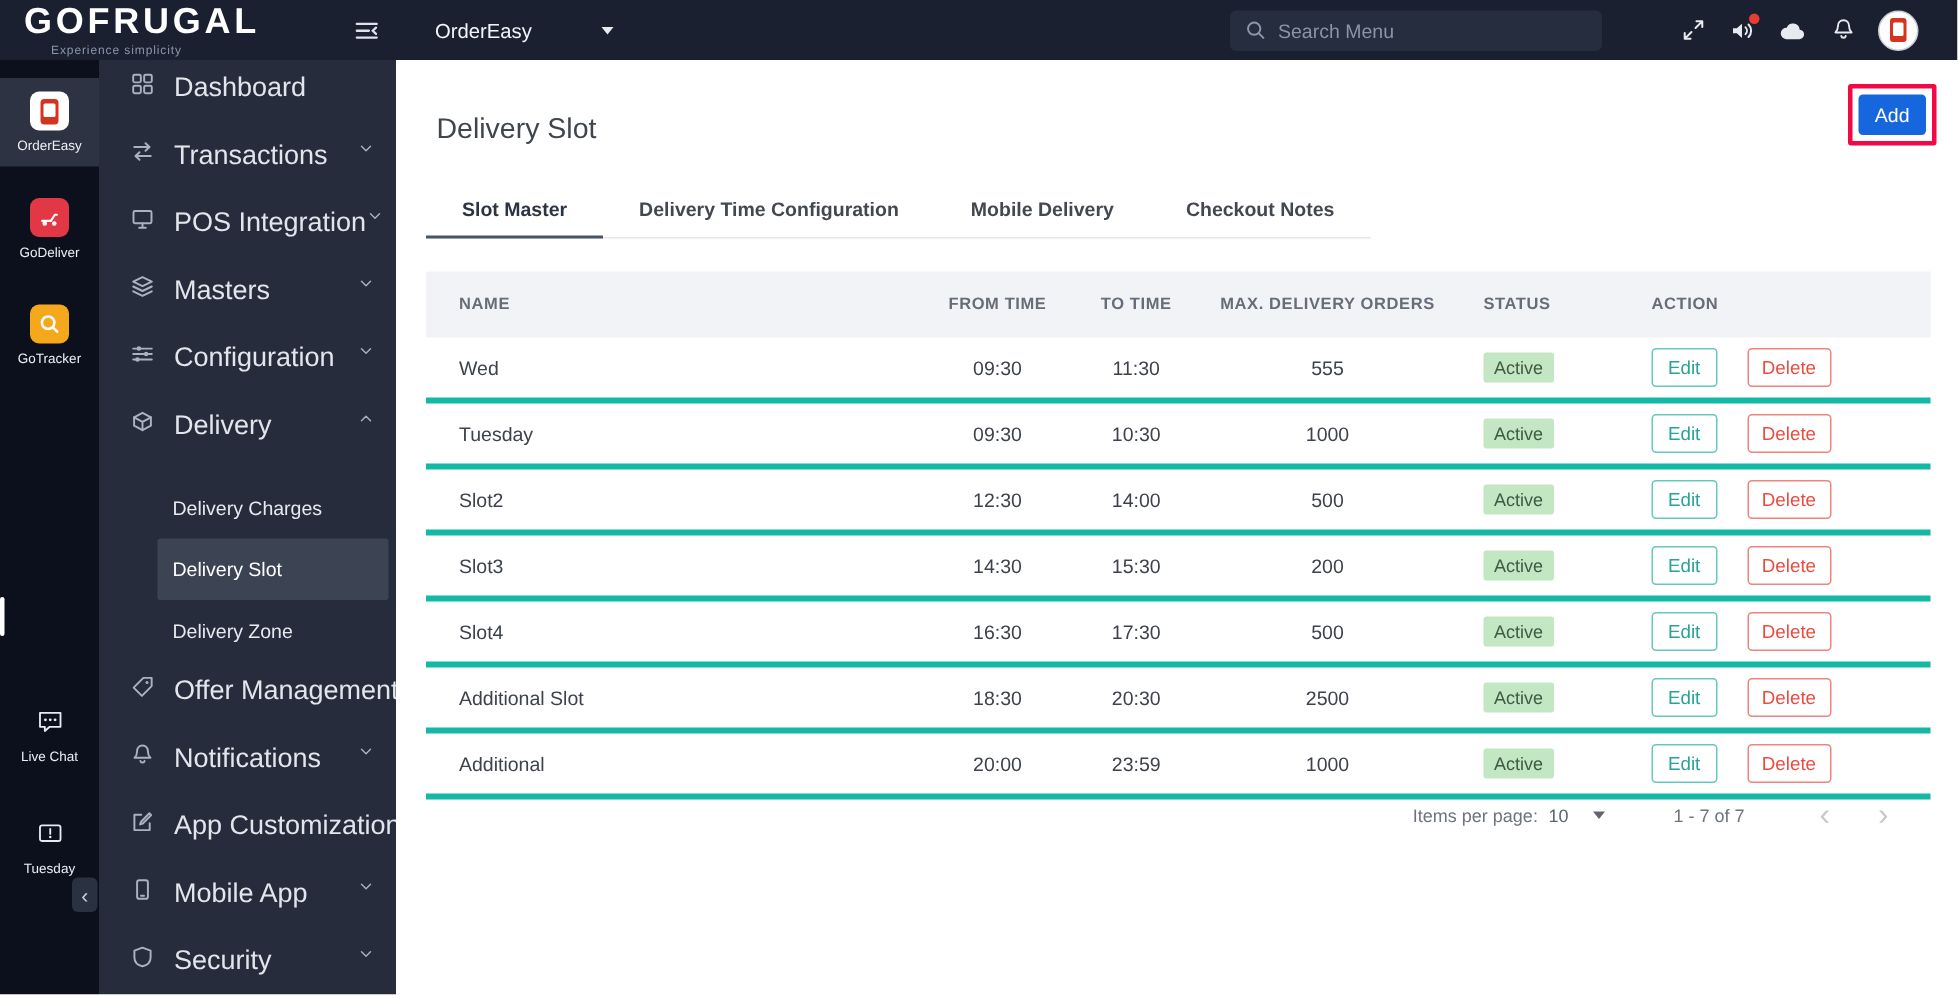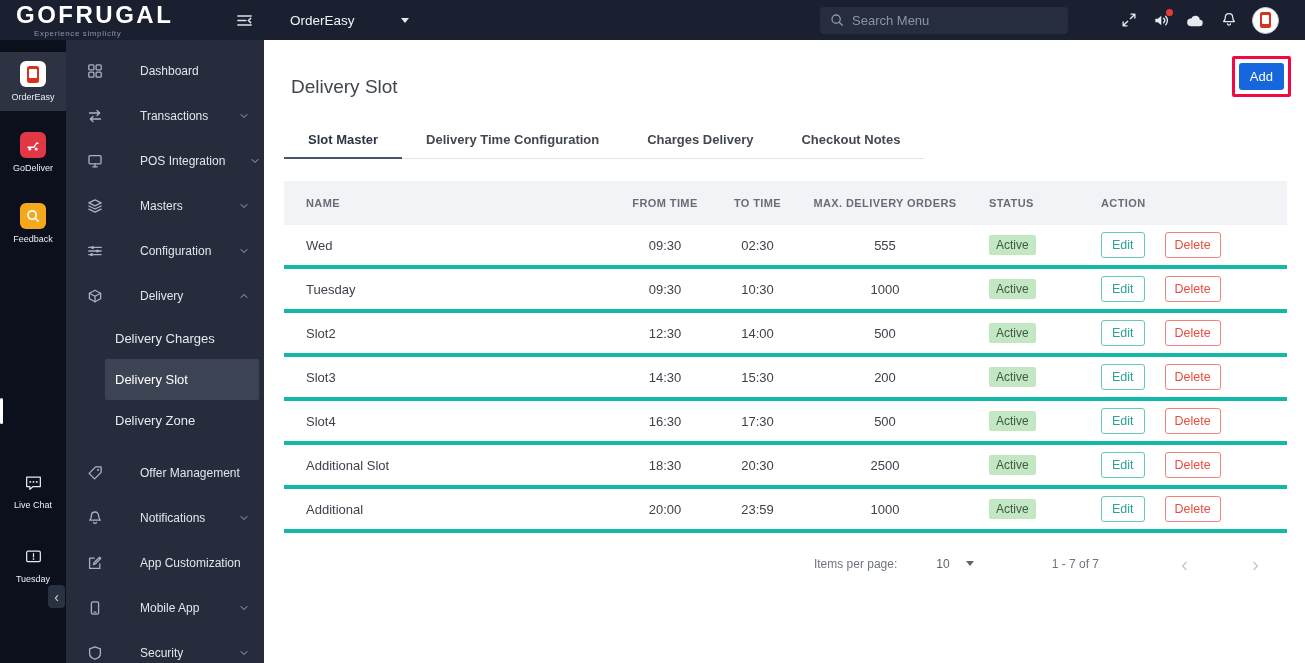--- a/index.html
+++ b/index.html
@@ -38,21 +38,21 @@
   .rail-appicon.gd{background:#e23744;}
   .rail-appicon.gt{background:#f5a81c;}
   .oe-phone{width:12px;height:17px;background:#d4341f;border-radius:2.5px;position:relative;display:block;}
   .oe-screen{position:absolute;left:2px;right:2px;top:3px;bottom:4.5px;background:#fff;border-radius:1px;display:block;}
   .rail-bottom{margin-top:auto;padding-bottom:74px;display:flex;flex-direction:column;gap:28px;}
   .collapse-handle{position:absolute;left:48px;top:545px;width:17px;height:23px;background:#2a3140;border-radius:4px;color:#cdd2dd;display:flex;align-items:center;justify-content:center;font-size:14px;line-height:1;}
   .rail-indicator{position:absolute;left:0;top:358px;width:3px;height:26px;background:#fff;border-radius:2px;}
 
   
   .sidebar{width:198px;background:var(--sidebar-bg,#262c3b);flex:none;padding-top:8px;overflow:hidden;}
-  .sb-item{height:45px;display:flex;align-items:center;padding:0 14px 0 21px;color:#e2e5ec;font-size:12px;white-space:nowrap;gap:24px;}
+  .sb-item{height:45px;display:flex;align-items:flex-start;padding:0 14px 0 21px;color:#e2e5ec;font-size:18px;white-space:nowrap;}
   .icn{display:inline-flex;}
   .icn svg{width:100%;height:100%;display:block;}
   .sb-icn{width:16px;height:16px;color:#aab1c1;margin-right:13px;flex:none;}
   .sb-chev{width:12px;height:12px;color:#a7aebd;margin-left:auto;flex:none;}
   .sb-badge{position:relative;width:13px;height:13px;border-radius:50%;background:#e8362e;margin-left:8px;flex:none;}
   .sb-badge::after{content:"";position:absolute;left:4px;top:4px;width:5px;height:5px;border-radius:50%;background:#fff;}
   .sb-sub{padding-bottom:9px;}
   .sb-subitem{height:41px;display:flex;align-items:center;padding-left:49px;font-size:13px;color:#e6e9ef;white-space:nowrap;}
   .sb-subitem.active{margin:0 5px 0 39px;padding-left:10px;background:#3c4353;border-radius:2px;color:#fff;}
 
@@ -74,21 +74,21 @@
   .tr{height:44px;border-bottom:4px solid #14b8a6;font-size:13px;color:#3d424b;}
   .c0{padding-left:22px;}
   .c1,.c2,.c3{text-align:center;}
   .c4{padding-left:20px;}
   .c5{padding-left:22px;}
   .tr .c5{display:flex;align-items:center;}
   .badge{display:inline-block;background:var(--status-active-bg,#c3e6c3);color:var(--status-active-text,#3f5b43);font-size:12px;padding:3px 7px;border-radius:2px;min-width:41px;text-align:right;}
   .btn-edit{background:#fff;border:1px solid #66c7bc;color:var(--edit-teal,#2aa396);border-radius:3px;font-size:12.5px;padding:5px 10px;margin-right:20px;}
   .btn-delete{background:#fff;border:1px solid #ef837d;color:var(--delete-red,#ea4c41);border-radius:3px;font-size:12.5px;padding:5px 9px;}
 
-  .pagination{display:flex;align-items:center;justify-content:flex-end;margin-top:20px;padding-right:28px;font-size:12px;color:#6e747d;gap:32px;}
+  .pagination{display:flex;align-items:center;justify-content:flex-end;margin-top:0;padding-right:28px;font-size:12px;color:#6e747d;}
   .ipp-value{display:flex;align-items:center;margin-left:7px;color:#5d636c;}
   .caret{width:0;height:0;border-left:4.5px solid transparent;border-right:4.5px solid transparent;border-top:5px solid #5f656e;margin-left:16px;}
   .pg-range{margin-left:46px;}
   .pg-prev,.pg-next{font-size:21px;color:#c4c8d0;line-height:1;}
   .pg-prev{margin-left:50px;}
   .pg-next{margin-left:32px;}
 </style>
 </head>
 <body>
 
@@ -173,21 +173,21 @@
         </span>
         <span class="rail-label" data-interactable="false">GoDeliver</span>
       </div>
       <div class="rail-item" data-interactable="true">
         <span class="rail-appicon gt" data-interactable="false">
           <svg viewBox="0 0 20 20" width="18" height="18" fill="none" stroke="#fff" stroke-width="1.9" stroke-linecap="round">
               <circle cx="9" cy="9" r="4.6"></circle>
               <path d="M12.5 12.5l3.2 3.2"></path>
             </svg>
         </span>
-        <span class="rail-label" data-interactable="false">Feedback</span>
+        <span class="rail-label" data-interactable="false">GoTracker</span>
       </div>
       <div class="rail-bottom" data-interactable="false">
         <div class="rail-item sm" data-interactable="true">
           <span data-interactable="false">
             <svg viewBox="0 0 20 20" width="19" height="19" fill="none" stroke="#e7eaf1" stroke-width="1.3" stroke-linejoin="round">
                 <path d="M2.8 3.4h14.4v9.8H9.6l-3.4 2.9v-2.9H2.8V3.4z"></path>
                 <circle cx="6.6" cy="8.3" r="1" fill="#e7eaf1" stroke="none"></circle>
                 <circle cx="10" cy="8.3" r="1" fill="#e7eaf1" stroke="none"></circle>
                 <circle cx="13.4" cy="8.3" r="1" fill="#e7eaf1" stroke="none"></circle>
               </svg>
@@ -369,37 +369,37 @@
     <main class="main" data-interactable="false">
       <div class="main-header" data-interactable="false">
         <h1 class="page-title" data-interactable="false">Delivery Slot</h1>
       </div>
       <div class="add-wrap" data-interactable="false">
         <button class="add-btn" data-interactable="true">Add</button>
       </div>
       <div class="tabs" data-interactable="false">
           <div class="tab active" data-interactable="true">Slot Master</div>
           <div class="tab" data-interactable="true">Delivery Time Configuration</div>
-          <div class="tab" data-interactable="true">Charges Delivery</div>
+          <div class="tab" data-interactable="true">Mobile Delivery</div>
           <div class="tab" data-interactable="true">Checkout Notes</div>
         </div>
       <div class="table" data-interactable="false">
         <div class="thead" data-interactable="false">
             <div class="th c0" data-interactable="false">NAME</div>
             <div class="th c1" data-interactable="false">FROM TIME</div>
             <div class="th c2" data-interactable="false">TO TIME</div>
             <div class="th c3" data-interactable="false">MAX. DELIVERY ORDERS</div>
             <div class="th c4" data-interactable="false">STATUS</div>
             <div class="th c5" data-interactable="false">ACTION</div>
           </div>
         <div data-interactable="false">
             <div class="tr" data-interactable="false">
               <div class="td c0" data-interactable="false">Wed</div>
               <div class="td c1" data-interactable="false">09:30</div>
-              <div class="td c2" data-interactable="false">02:30</div>
+              <div class="td c2" data-interactable="false">11:30</div>
               <div class="td c3" data-interactable="false">555</div>
               <div class="td c4" data-interactable="false"><span class="badge" data-interactable="false">Active</span></div>
               <div class="td c5" data-interactable="false">
                 <button class="btn-edit" data-interactable="true">Edit</button>
                 <button class="btn-delete" data-interactable="true">Delete</button>
               </div>
             </div>
             <div class="tr" data-interactable="false">
               <div class="td c0" data-interactable="false">Tuesday</div>
               <div class="td c1" data-interactable="false">09:30</div>

